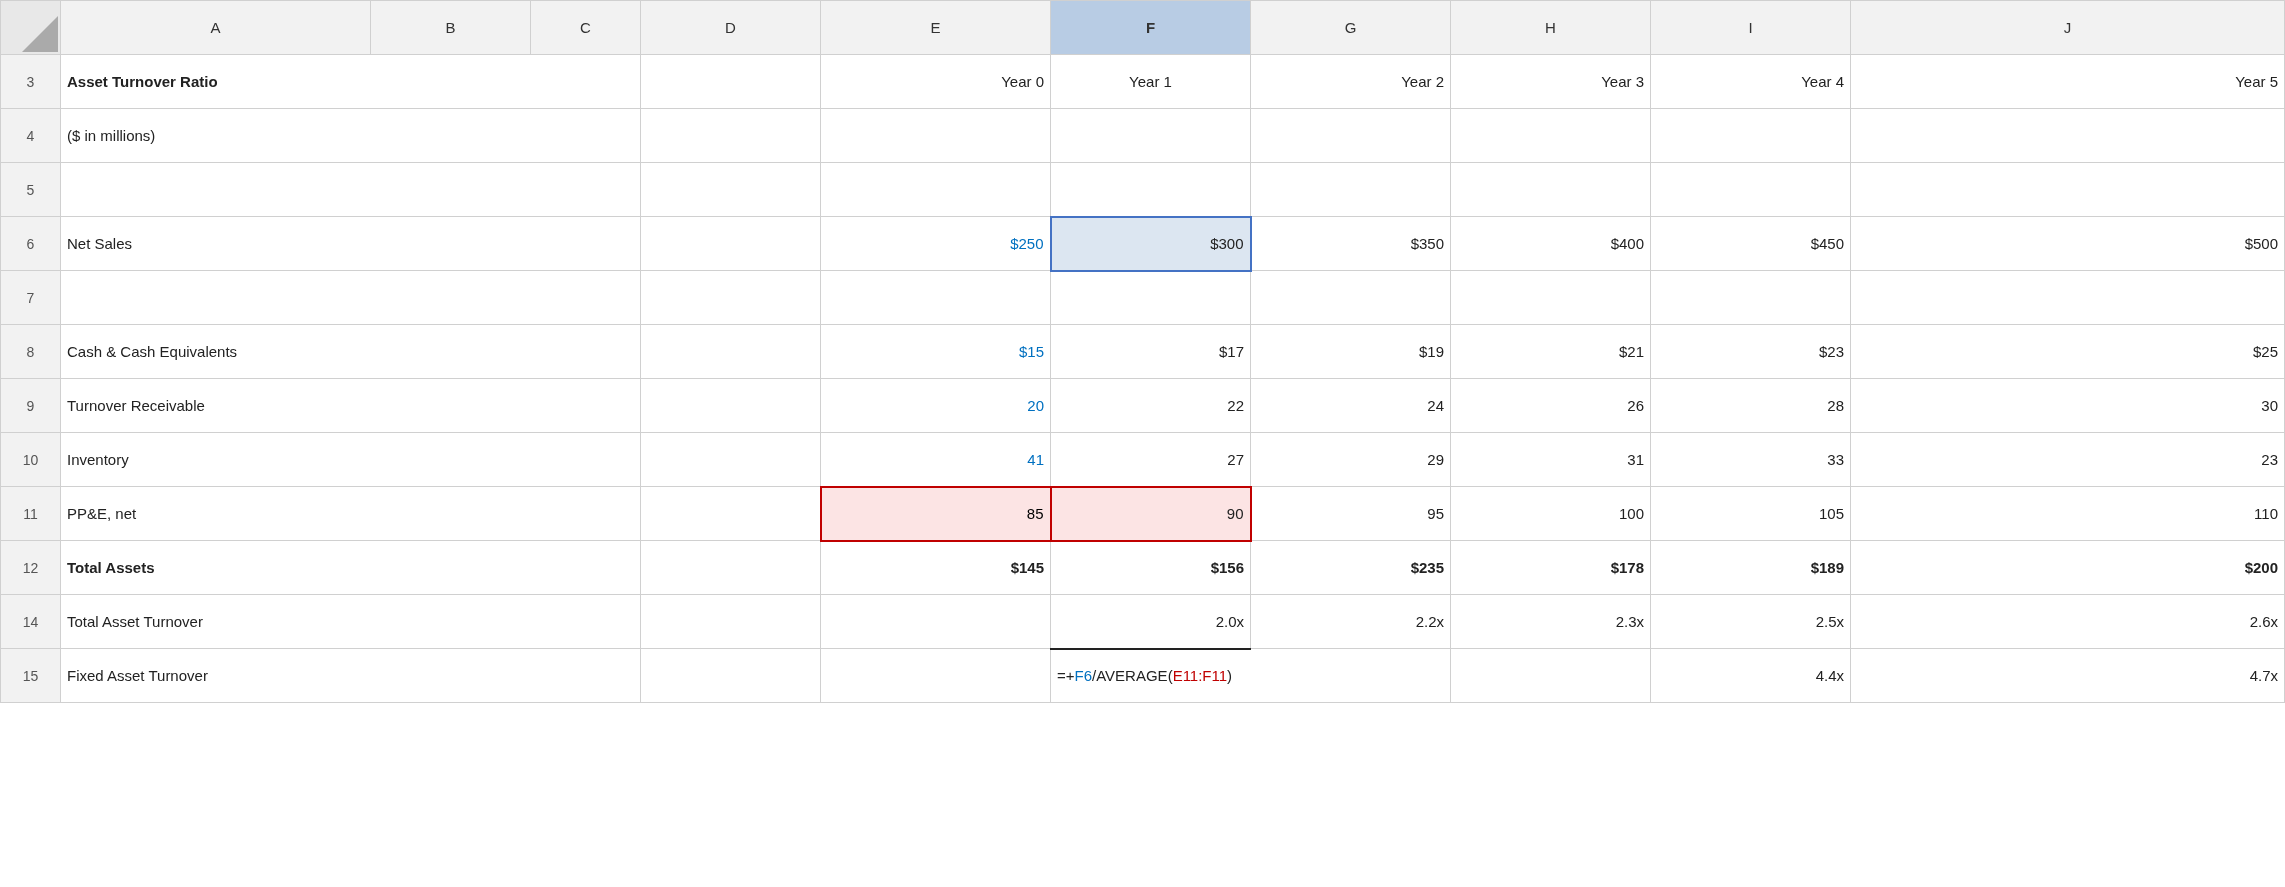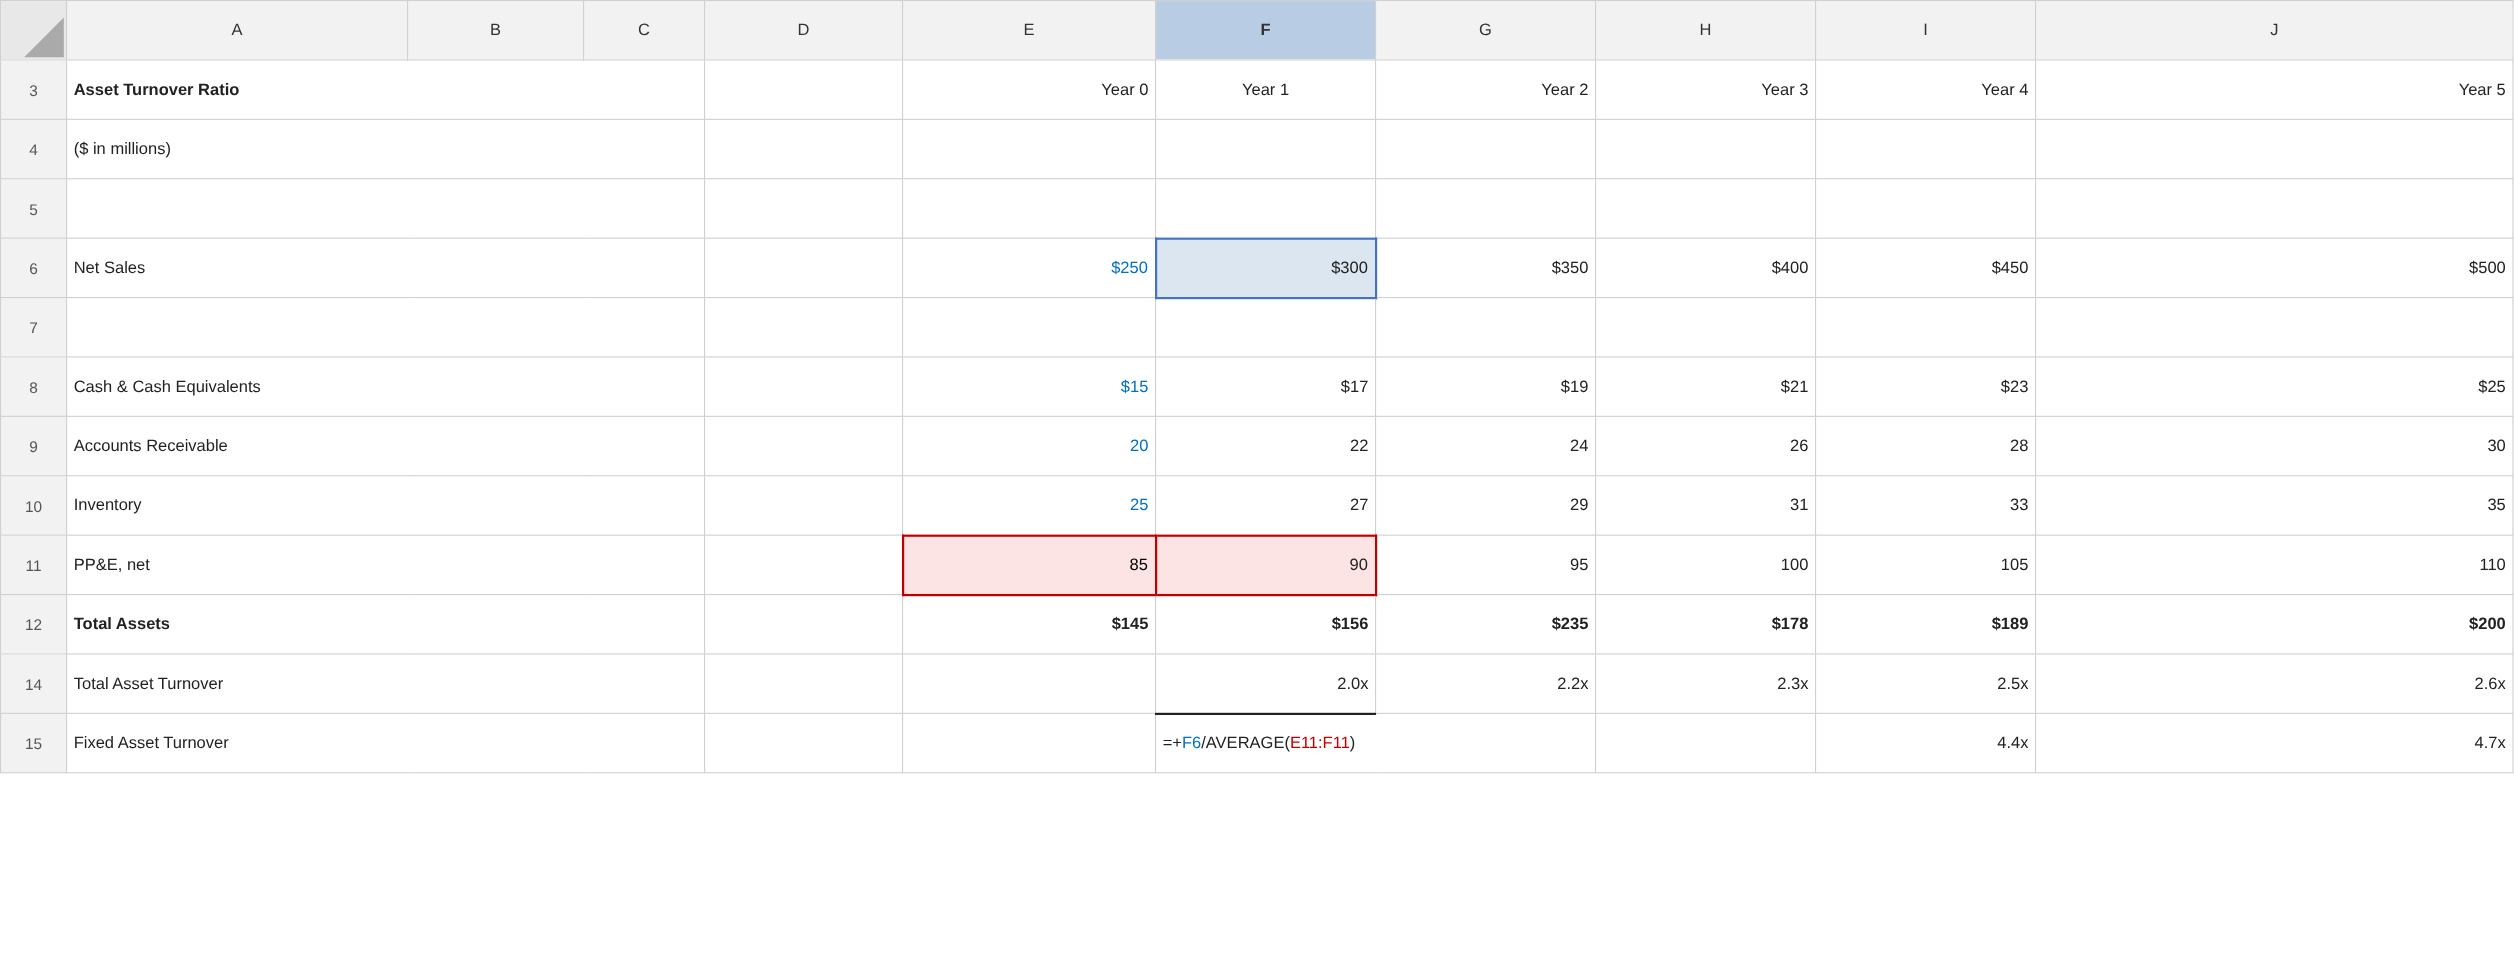--- a/index.html
+++ b/index.html
@@ -245,40 +245,40 @@
         <td class="cell-text-right blue-text">$15</td>
         <td class="cell-text-right">$17</td>
         <td class="cell-text-right">$19</td>
         <td class="cell-text-right">$21</td>
         <td class="cell-text-right">$23</td>
         <td class="cell-text-right">$25</td>
       </tr>
 
       <tr>
         <td class="row-num">9</td>
-        <td colspan="3" class="cell-text-left">Accounts Receivable</td>
+        <td colspan="3" class="cell-text-left">Turnover Receivable</td>
         <td></td>
         <td class="cell-text-right blue-text">20</td>
         <td class="cell-text-right">22</td>
         <td class="cell-text-right">24</td>
         <td class="cell-text-right">26</td>
         <td class="cell-text-right">28</td>
         <td class="cell-text-right">30</td>
       </tr>
 
       <tr>
         <td class="row-num">10</td>
         <td colspan="3" class="cell-text-left">Inventory</td>
         <td></td>
-        <td class="cell-text-right blue-text">25</td>
+        <td class="cell-text-right blue-text">41</td>
         <td class="cell-text-right">27</td>
         <td class="cell-text-right">29</td>
         <td class="cell-text-right">31</td>
         <td class="cell-text-right">33</td>
-        <td class="cell-text-right">35</td>
+        <td class="cell-text-right">23</td>
       </tr>
 
       <tr>
         <td class="row-num">11</td>
         <td colspan="3" class="cell-text-left">PP&amp;E, net</td>
         <td></td>
         <td class="cell-text-right cell-ppe-e">85</td>
         <td class="cell-text-right cell-ppe-f">90</td>
         <td class="cell-text-right">95</td>
         <td class="cell-text-right">100</td>

